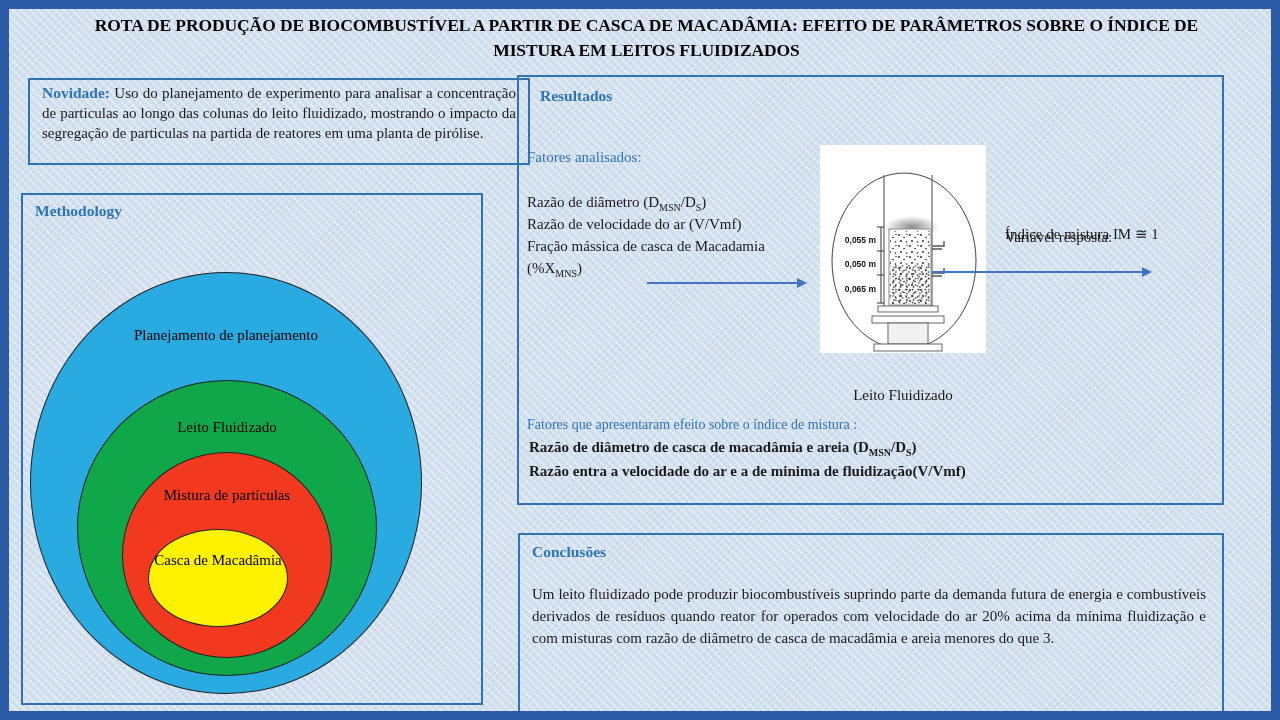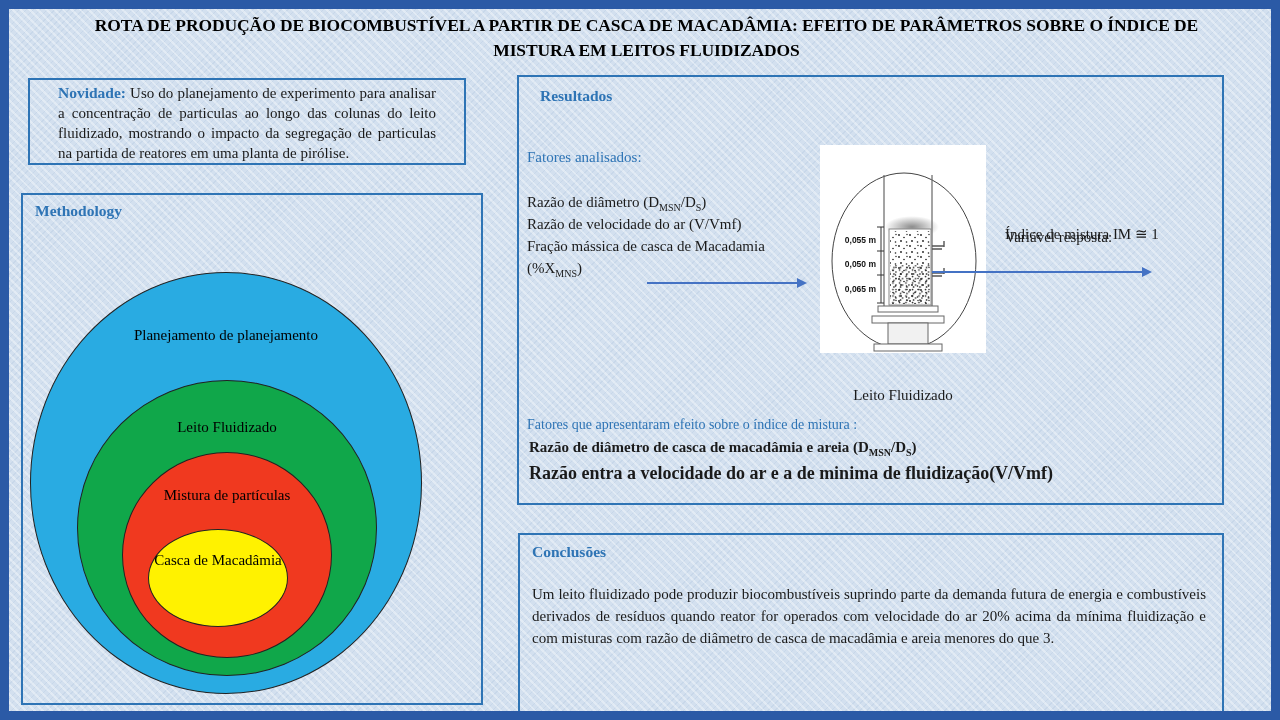--- a/index.html
+++ b/index.html
@@ -13,42 +13,42 @@
   }
   .frame{position:absolute;inset:0;border:9px solid #2b5aa6;pointer-events:none;z-index:50;}
   .title{
     position:absolute;top:13px;left:59px;right:46px;text-align:center;
     font-weight:bold;font-size:17.5px;line-height:1.45;letter-spacing:-0.1px;color:#000;
   }
   .box{position:absolute;border:2px solid #2e74b5;box-sizing:border-box;}
   .hdr{color:#2e74b5;font-weight:bold;font-size:15.5px;}
   .blue-label{color:#2e74b5;}
   
-  .novidade{left:28px;top:78px;width:438px;height:87px;padding:3px 28px;font-size:15px;line-height:20px;text-align:justify;}
+  .novidade{left:28px;top:78px;width:502px;height:87px;padding:3px 12px;font-size:15px;line-height:20px;text-align:justify;}
   
   .methodology{left:21px;top:193px;width:462px;height:512px;}
   .methodology .hdr{position:absolute;left:12px;top:7px;}
   .ring{position:absolute;border-radius:50%;border:1px solid #222;box-sizing:border-box;}
   .ring-blue{left:7px;top:77px;width:392px;height:422px;background:#29abe2;}
   .ring-green{left:54px;top:185px;width:300px;height:296px;background:#10a74a;}
   .ring-red{left:99px;top:257px;width:210px;height:206px;background:#f0391f;}
   .ring-yellow{left:125px;top:334px;width:140px;height:98px;background:#fff200;}
   .ring-label{position:absolute;text-align:center;font-size:15px;color:#000;}
   .lbl-blue{left:7px;top:132px;width:392px;}
   .lbl-green{left:54px;top:224px;width:300px;}
   .lbl-red{left:99px;top:292px;width:210px;}
   .lbl-yellow{left:125px;top:355px;width:140px;line-height:21px;}
   
   .resultados{left:517px;top:75px;width:707px;height:430px;}
   .resultados .hdr{position:absolute;left:21px;top:10px;}
   .fatores-label{position:absolute;left:8px;top:72px;font-size:15px;}
   .fatores{position:absolute;left:8px;top:114px;font-size:15px;line-height:22px;}
   .efeitos-label{position:absolute;left:8px;top:340px;font-size:14px;}
   .efeito-line1{position:absolute;left:10px;top:362px;font-size:15px;font-weight:bold;}
-  .efeito-line2{position:absolute;left:10px;top:386px;font-size:18px;font-weight:bold;}
+  .efeito-line2{position:absolute;left:10px;top:386px;font-size:15px;font-weight:bold;}
   sub{font-size:10px;line-height:0;}
   .arrow{position:absolute;height:0;border-top:2px solid #4472c4;}
   .arrow::after{content:"";position:absolute;right:-2px;top:-6px;width:0;height:0;
     border-left:10px solid #4472c4;border-top:5px solid transparent;border-bottom:5px solid transparent;}
   .arrow1{left:128px;top:205px;width:158px;}
   .arrow2{left:413px;top:194px;width:218px;}
   .diagram-box{position:absolute;left:301px;top:68px;width:166px;height:208px;background:#fff;}
   .diagram-caption{position:absolute;left:291px;top:310px;width:186px;text-align:center;font-size:15px;}
   .resposta-label{position:absolute;left:486px;top:110px;font-size:15px;margin-top:42px;}
   .resposta-value{position:absolute;left:486px;top:148px;font-size:15px;}

